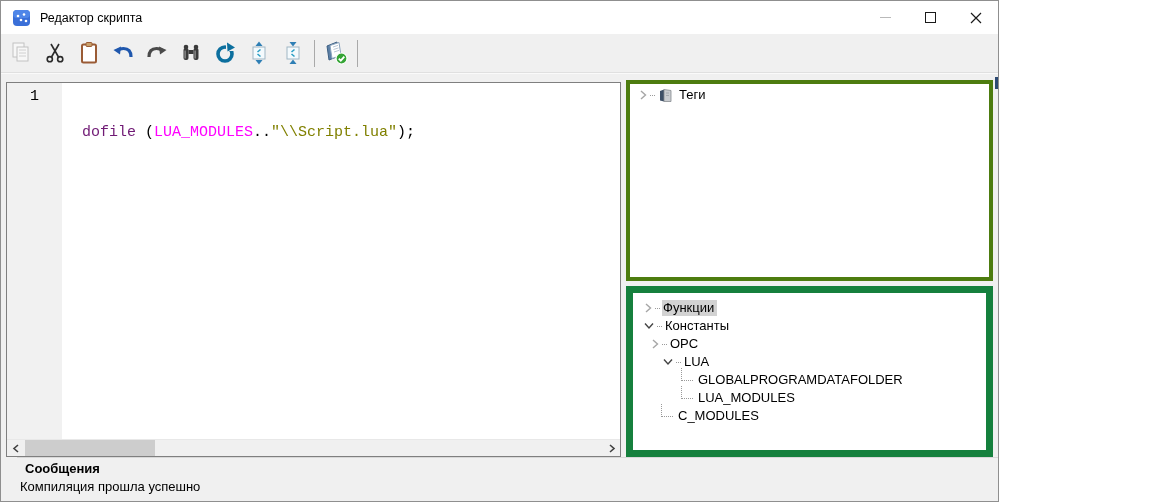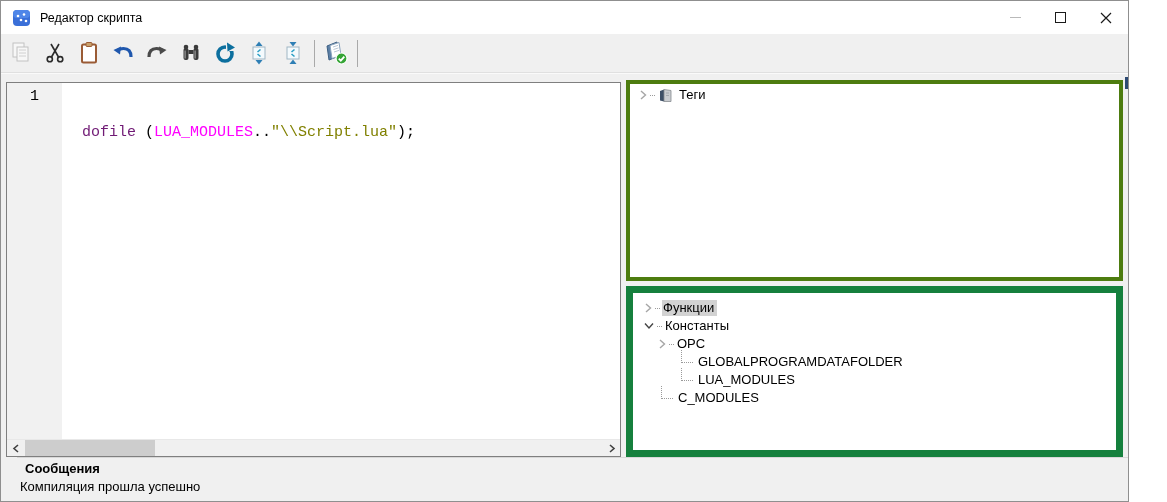--- a/index.html
+++ b/index.html
@@ -1,21 +1,21 @@
 <!DOCTYPE html>
 <html><head>
 <meta charset="utf-8">
 <style>
   * { box-sizing: border-box; }
   html, body { margin: 0; padding: 0; background: #ffffff; }
   body { font-family: "Liberation Sans", sans-serif; }
 
   .window {
     position: relative;
-    width: 1129px; height: 502px;
+    width: 999px; height: 502px;
     background: #f0f0f0;
     border: 1px solid #8f8f8f;
     overflow: hidden;
   }
 
   
   .titlebar {
     height: 33px; background: #ffffff;
     display: flex; align-items: center;
   }
@@ -275,27 +275,34 @@
               <span class="stub"></span>
               <span class="tree-label selected">Функции</span>
             </div>
             <div class="tree-row" style="padding-left: 10px;">
               <svg class="chev" width="12" height="12" viewBox="0 0 12 12">
                 <path d="M2 3.5 L6 8 L10 3.5" fill="none" stroke="#444444" stroke-width="1.4"></path>
               </svg>
               <span class="stub"></span>
               <span class="tree-label">Константы</span>
             </div>
-            <div class="tree-row" style="padding-left: 24px; align-items: center;">
+            <div class="tree-row" style="padding-left: 17px; align-items: center;">
               <svg class="chev" width="10" height="12" viewBox="0 0 10 12">
                 <path d="M3 2 L7.5 6 L3 10" fill="none" stroke="#a6a6a6" stroke-width="1.4"></path>
               </svg>
               <span class="stub"></span>
               <span class="tree-label">OPC</span>
             </div>
+            <div class="tree-row" style="padding-left: 29px;">
+              <svg class="chev" width="12" height="12" viewBox="0 0 12 12">
+                <path d="M2 3.5 L6 8 L10 3.5" fill="none" stroke="#444444" stroke-width="1.4"></path>
+              </svg>
+              <span class="stub"></span>
+              <span class="tree-label">LUA</span>
+            </div>
             <div class="tree-row" style="padding-left: 48px;">
               <span class="leaf-conn"></span>
               <span class="tree-label">GLOBALPROGRAMDATAFOLDER</span>
             </div>
             <div class="tree-row" style="padding-left: 48px;">
               <span class="leaf-conn"></span>
               <span class="tree-label">LUA_MODULES</span>
             </div>
             <div class="tree-row" style="padding-left: 28px;">
               <span class="leaf-conn"></span>

